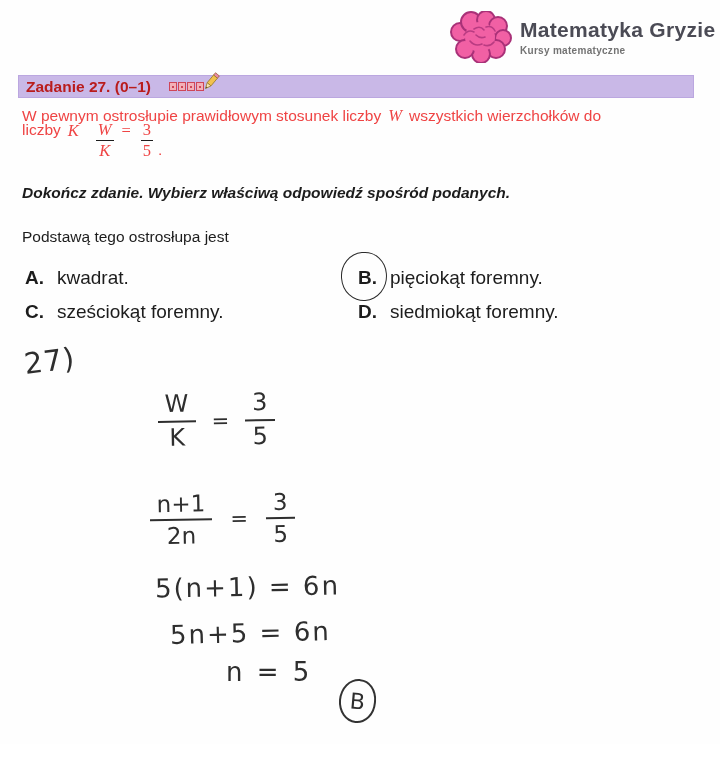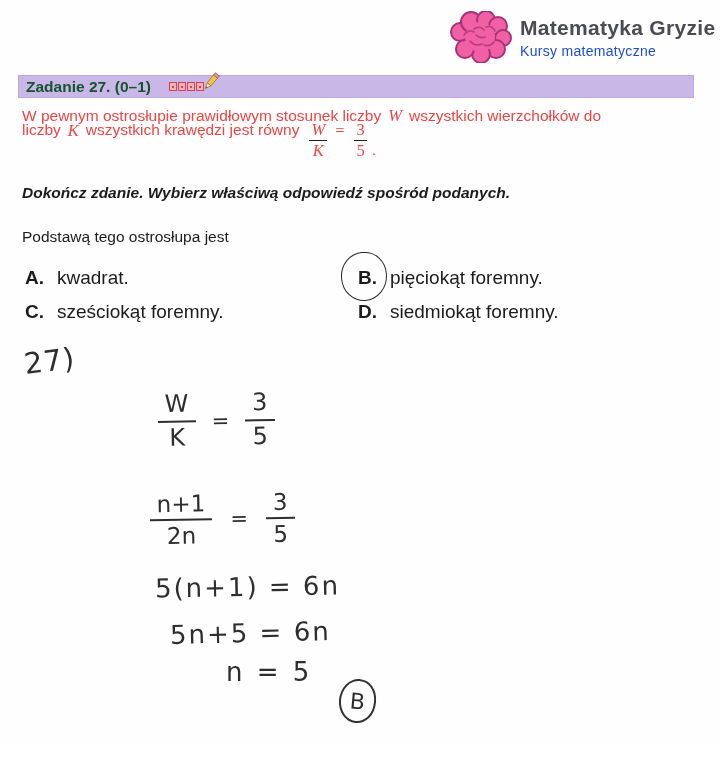--- a/index.html
+++ b/index.html
@@ -4,29 +4,29 @@
 <style>
   html,body { margin:0; padding:0; background:#ffffff; }
   #page {
     position:relative; width:720px; height:744px; background:#fefefe;
     font-family:"Liberation Sans", sans-serif; color:#1c1c1c; overflow:hidden;
   }
 
   
   .logo { position:absolute; left:448px; top:11px; display:flex; align-items:center; gap:8px; }
   .logo-title { font-size:21px; font-weight:bold; color:#4b4b55; letter-spacing:0.3px; }
-  .logo-subtitle { font-size:14px; font-weight:normal; color:#1d4ed8; margin-top:3px; letter-spacing:0.3px; }
+  .logo-subtitle { font-size:10px; font-weight:bold; color:#737373; margin-top:3px; letter-spacing:0.3px; }
 
   
   .task-bar {
     position:absolute; left:18px; top:75px; width:676px; height:23px;
     background:#c9b8e7; border:1px solid #bba7e0; box-sizing:border-box;
     display:flex; align-items:center; padding-left:7px;
   }
-  .task-title { font-weight:bold; font-size:15.5px; color:#14532d; }
+  .task-title { font-weight:bold; font-size:15.5px; color:#b91c1c; }
   .ruler { display:flex; gap:1px; margin-left:18px; }
   .rcell {
     width:8px; height:9px; background:#f3b0b7; border:1px solid #cf4558;
     box-sizing:border-box; position:relative;
   }
   .rcell::after {
     content:""; position:absolute; left:2px; top:2.5px; width:2px; height:2px; background:#cf4558;
   }
   .pencil { margin-left:-3px; transform:translateY(-5px); }
 
@@ -131,21 +131,20 @@
       </g>
     </svg>
   </div>
 
   <div class="ptext p-line1">
     <span>W pewnym ostrosłupie prawidłowym stosunek liczby</span><span class="mathvar">W</span><span>wszystkich wierzchołków do</span>
   </div>
   <div class="ptext p-line2">
     <span>liczby</span>
       <span class="mathvar">K</span>
-      <span>wszystkich krawędzi jest równy</span>
     <span class="pfrac ital">
       <span class="top">W</span>
       <span class="bot">K</span>
     </span>
     <span class="pfrac-eq">=</span>
     <span class="pfrac">
       <span class="top">3</span>
       <span class="bot">5</span>
     </span>
     <span class="p-period">.</span>

